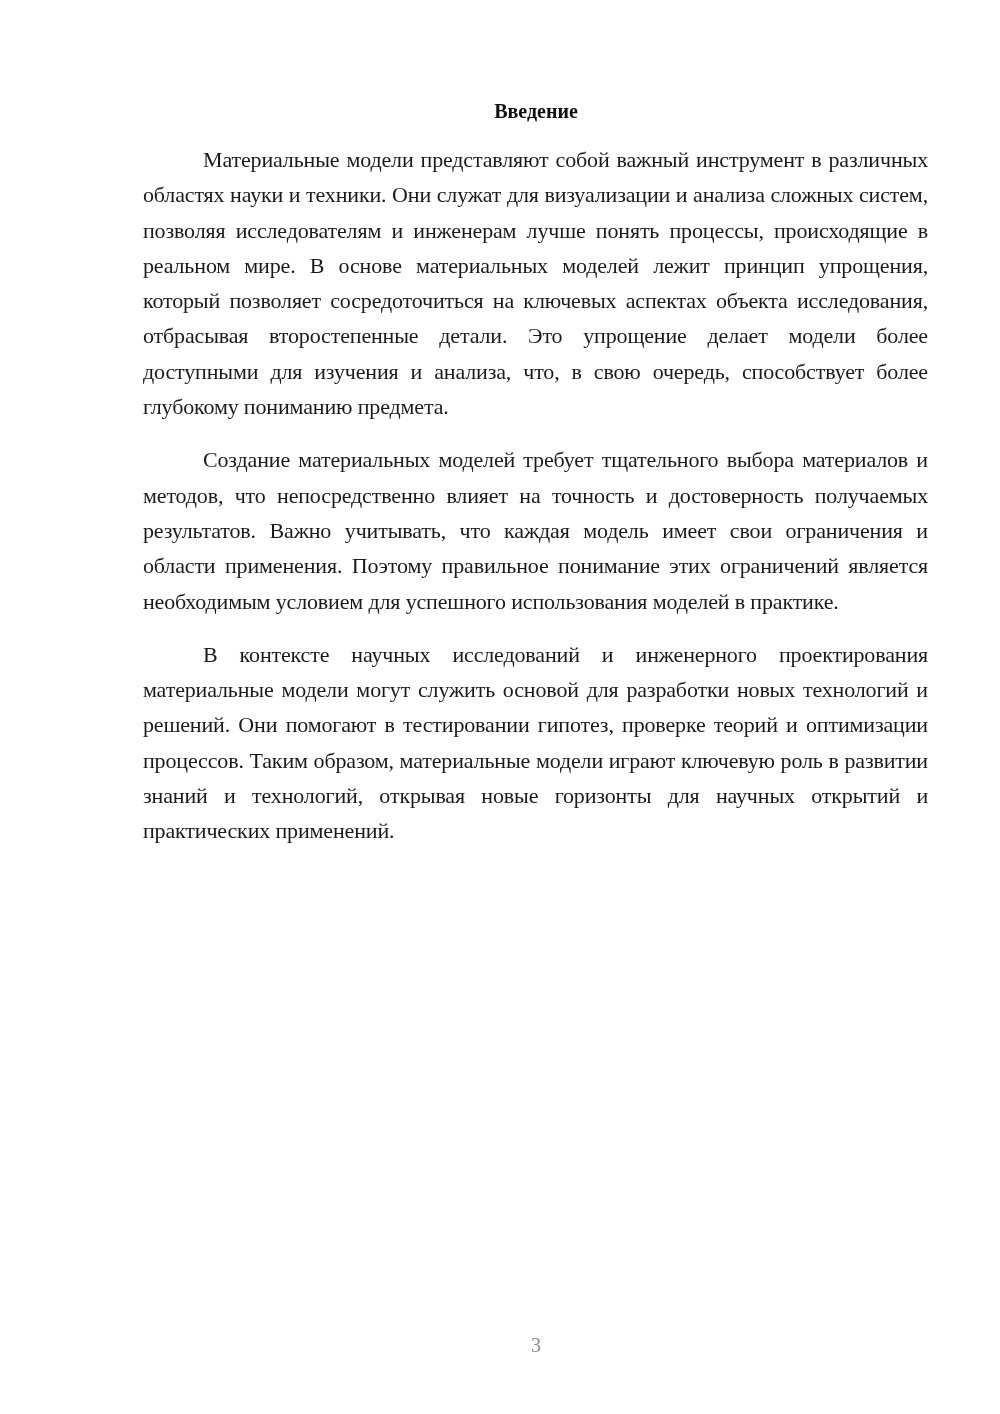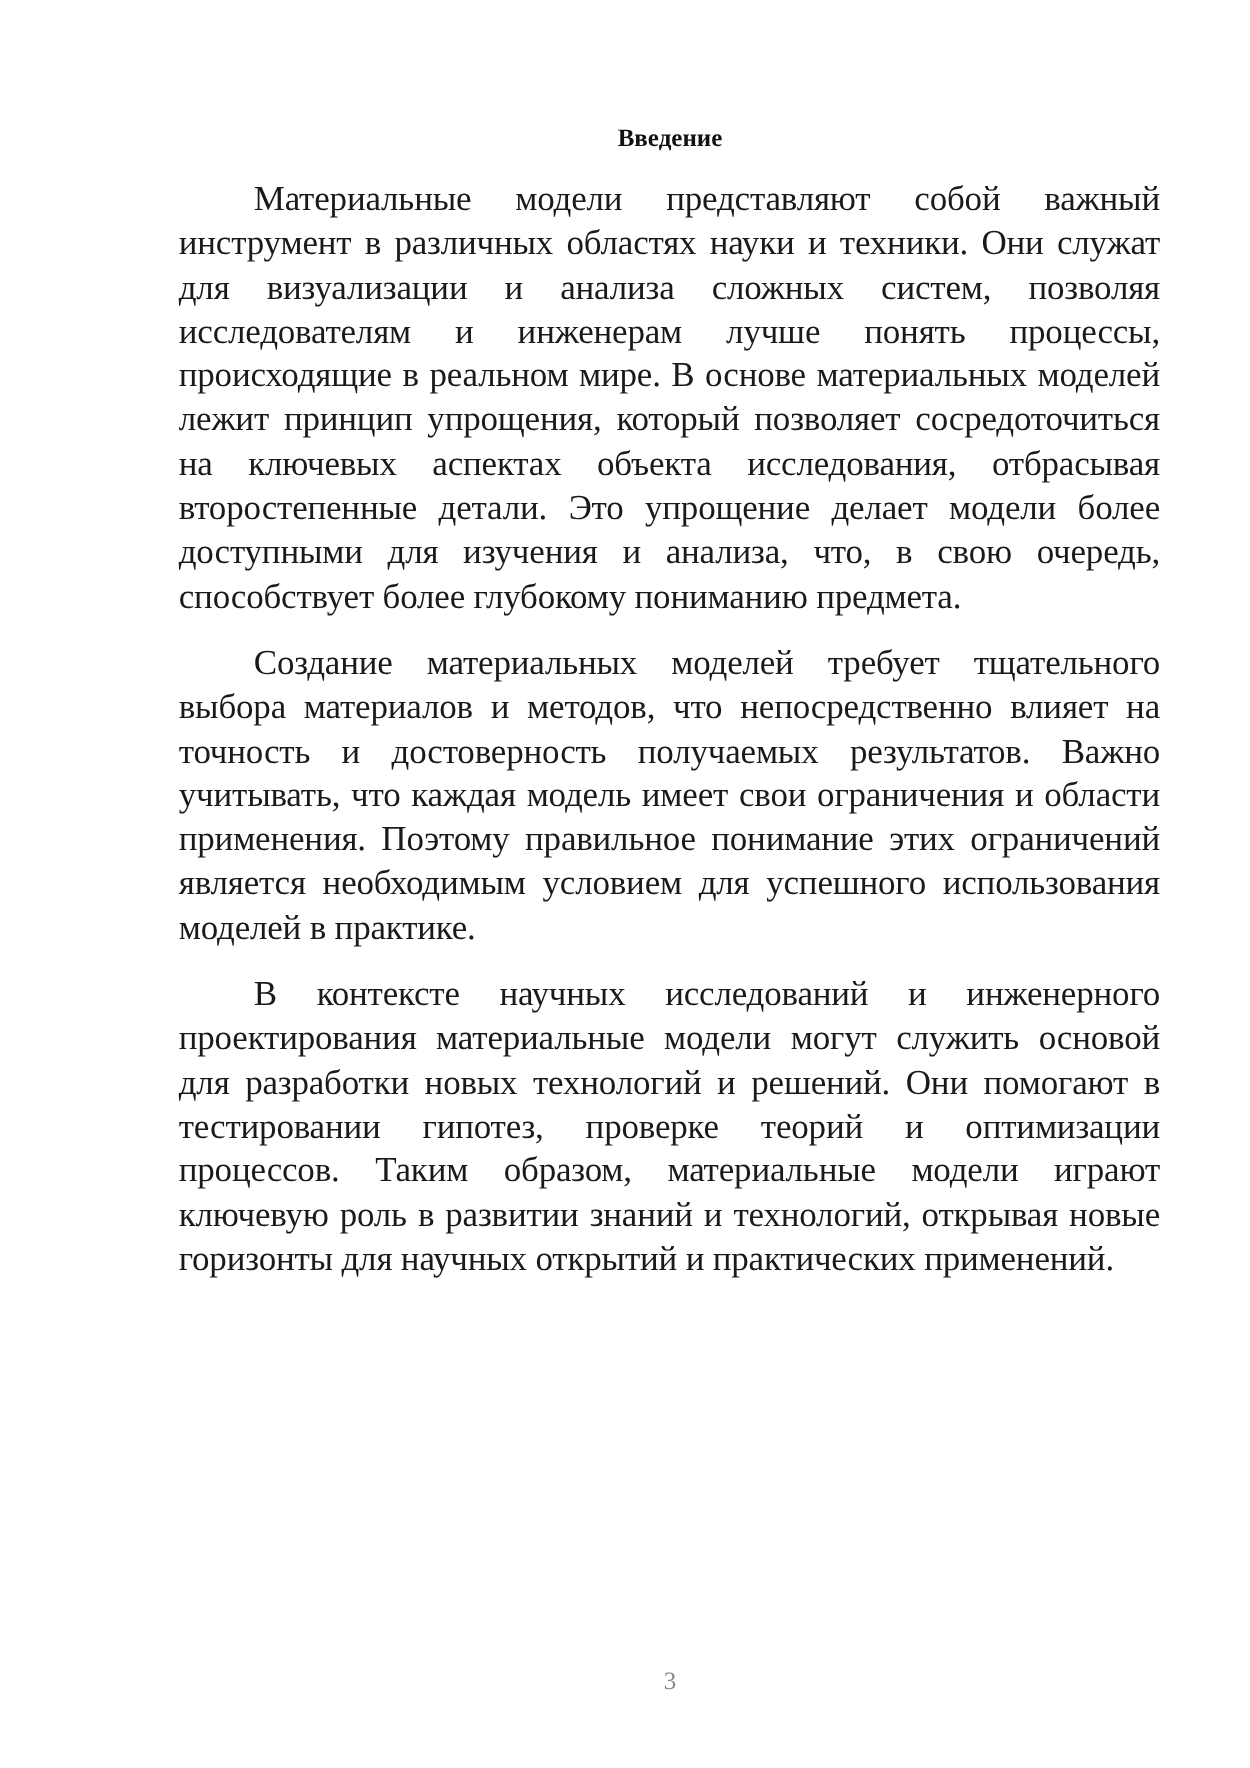--- a/index.html
+++ b/index.html
@@ -34,21 +34,21 @@
       color: #111;
     }
     .body-text {
       position: absolute;
       left: 143px;
       width: 785px;
       top: 142px;
     }
     .para {
       margin: 0 0 18px 0;
-      font-size: 28px;
+      font-size: 22px;
       line-height: 35.3px;
       text-align: justify;
       text-indent: 60px;
       letter-spacing: -0.15px;
     }
     .page-number {
       position: absolute;
       top: 1334px;
       left: 0;
       width: 1072px;

